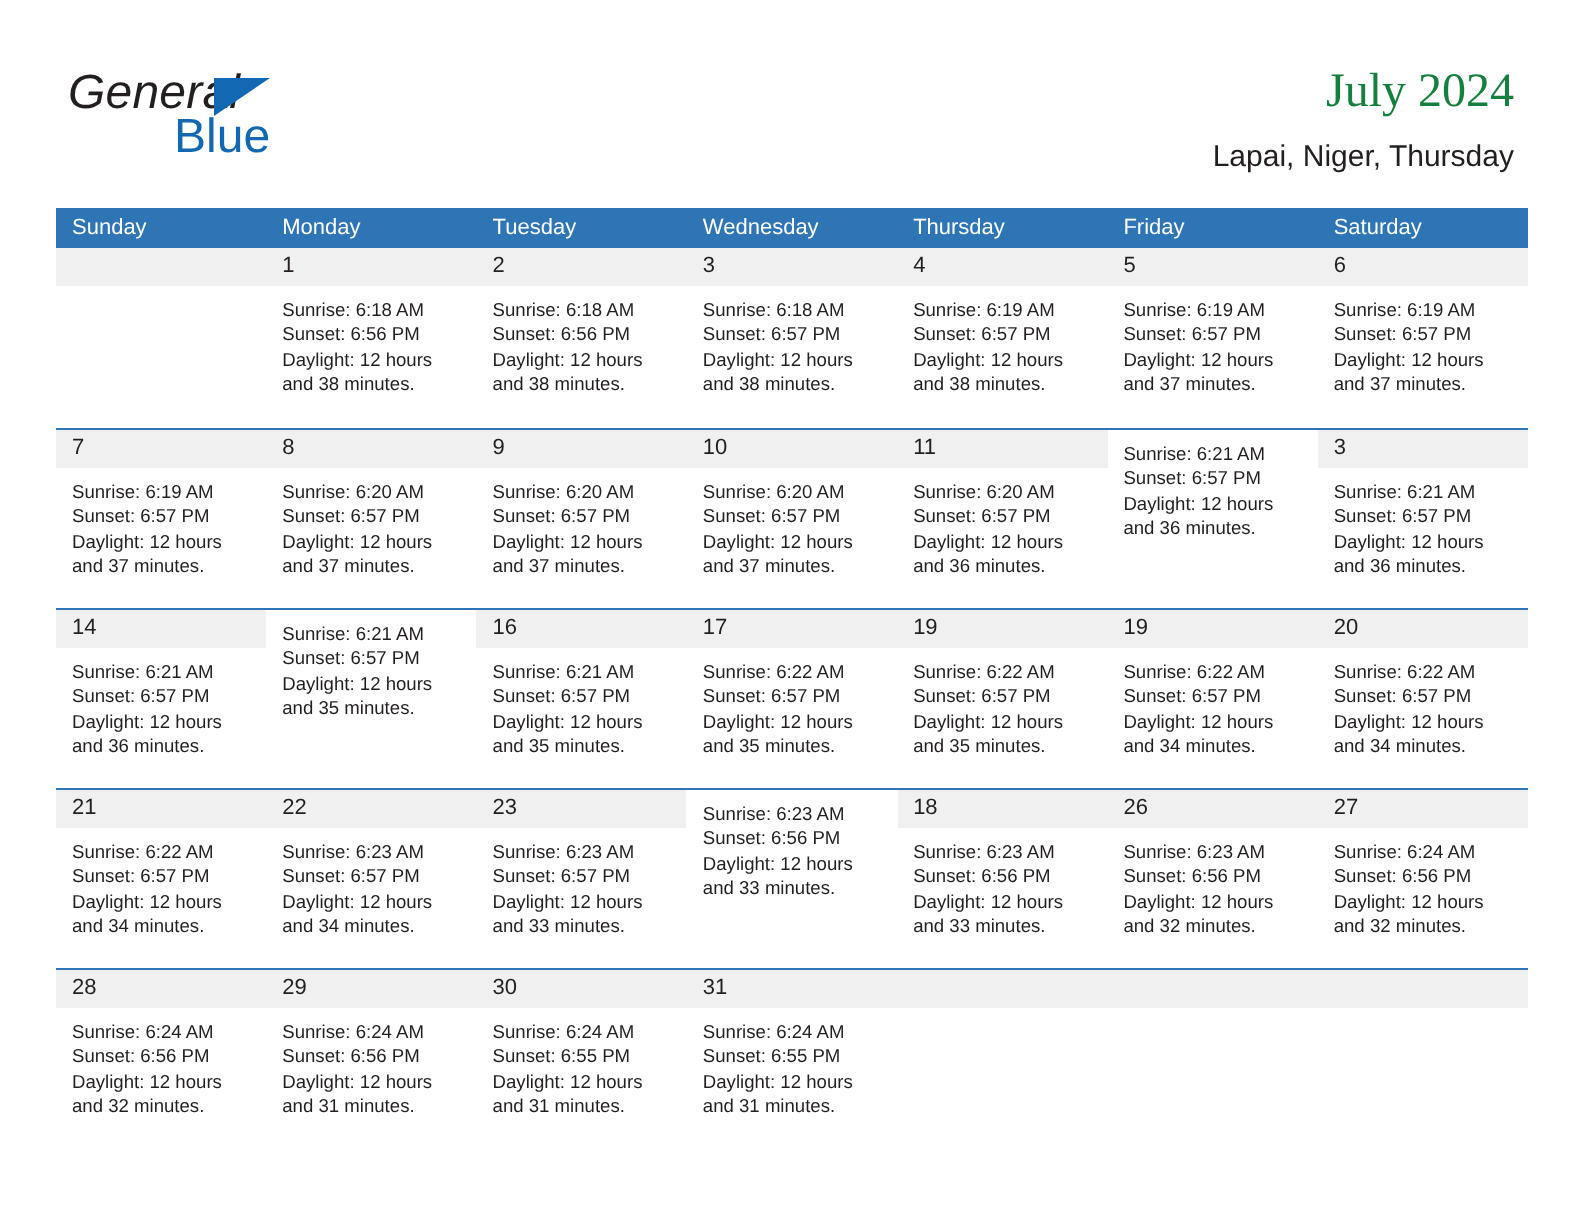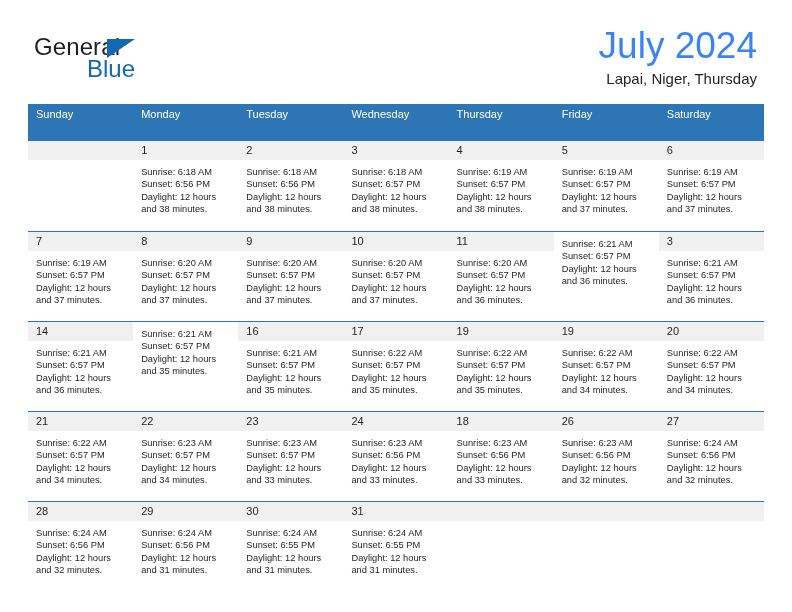--- a/index.html
+++ b/index.html
@@ -39,20 +39,21 @@
     height: 52px;
   }
   .logo-general {
     position: absolute;
     left: 0;
     top: 0;
     font-size: 24px;
     letter-spacing: 0.1px;
     color: #231f20;
     line-height: 26px;
+    font-style: italic;
   }
   .logo-triangle {
     position: absolute;
     left: 73px;
     top: 5px;
     width: 0;
     height: 0;
     border-left: 28px solid #1268b3;
     border-bottom: 19px solid transparent;
   }
@@ -65,46 +66,47 @@
     line-height: 26px;
   }
 
   .title-block {
     position: absolute;
     right: 35px;
     top: 28px;
     text-align: right;
   }
   .cal-title {
-    font-size: 37px;
+    font-size: 24px;
     font-weight: normal;
-    color: #3b82f6;
+    color: #15803d;
     line-height: 36px;
     white-space: nowrap;
+    font-family: Liberation Serif, serif;
   }
   .cal-subtitle {
     font-size: 15px;
     color: #231f20;
     line-height: 22px;
     margin-top: 4px;
     white-space: nowrap;
   }
 
   
   .calendar {
     position: absolute;
     left: 28px;
     top: 104px;
     width: 736px;
   }
 
   .weekday-row {
     display: flex;
     width: 736px;
-    height: 37px;
+    height: 20px;
     background: #2e75b6;
   }
   .weekday-cell {
     flex: 1 1 0;
     color: #ffffff;
     font-size: 11px;
     line-height: 20px;
     padding-left: 8px;
     box-sizing: border-box;
     white-space: nowrap;
@@ -393,21 +395,20 @@
           <div class="day-cell">
             <div class="day-number">23</div>
             <div class="day-body">
               <div>Sunrise: 6:23 AM</div>
               <div>Sunset: 6:57 PM</div>
               <div>Daylight: 12 hours</div>
               <div>and 33 minutes.</div>
             </div>
           </div>
           <div class="day-cell">
-            <div class="day-number">24</div>
             <div class="day-body">
               <div>Sunrise: 6:23 AM</div>
               <div>Sunset: 6:56 PM</div>
               <div>Daylight: 12 hours</div>
               <div>and 33 minutes.</div>
             </div>
           </div>
           <div class="day-cell">
             <div class="day-number">18</div>
             <div class="day-body">

